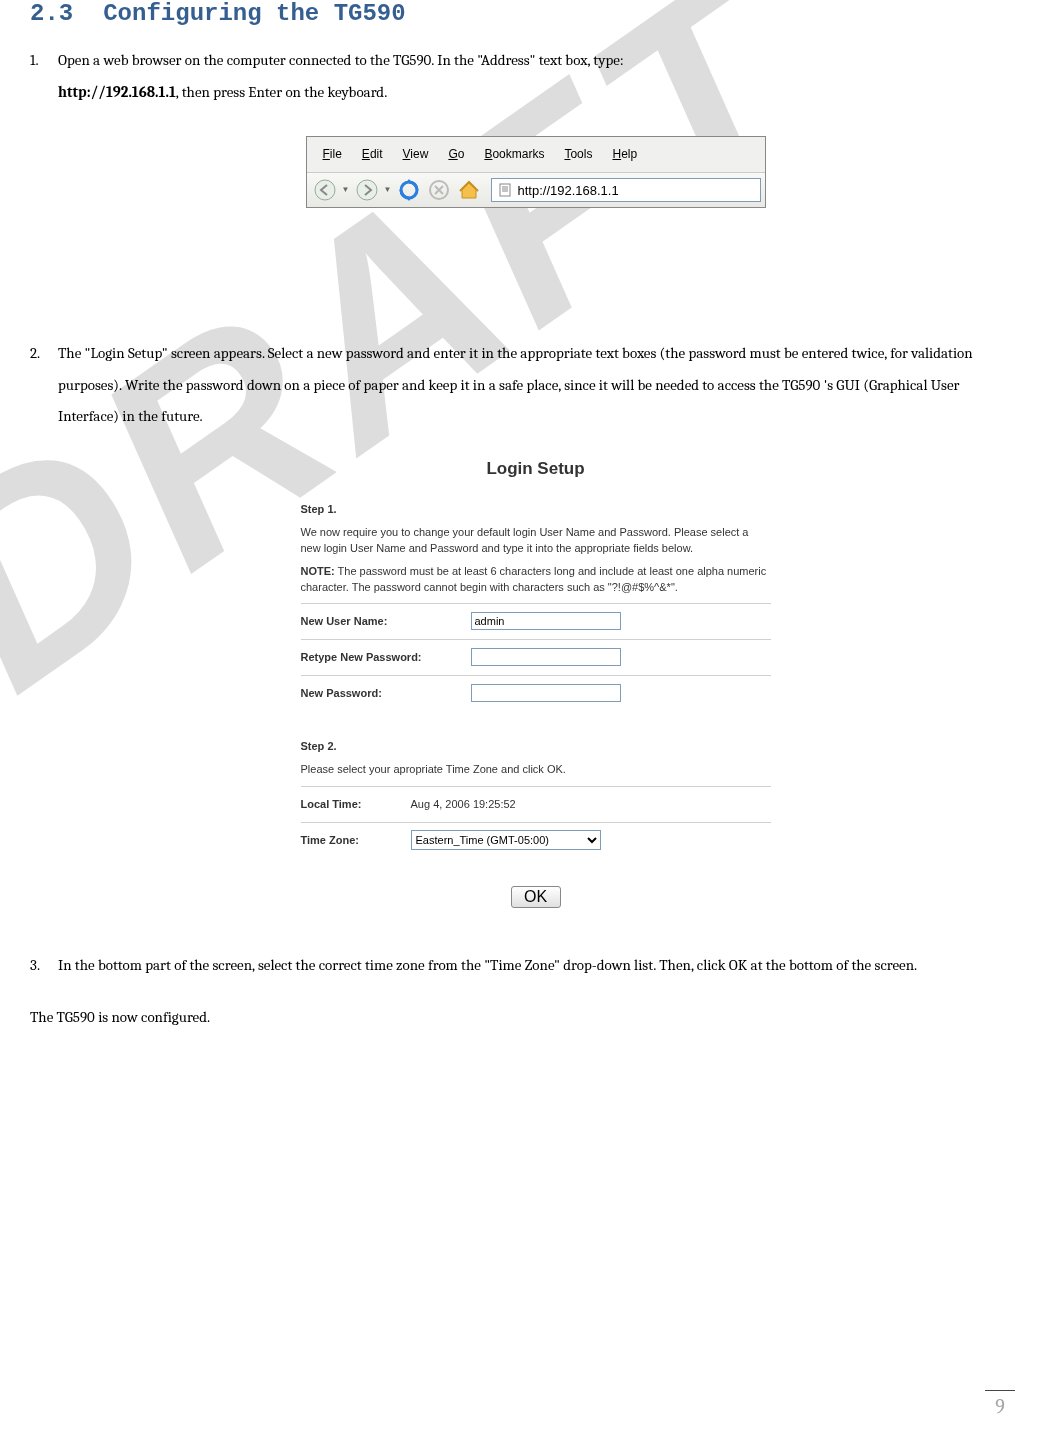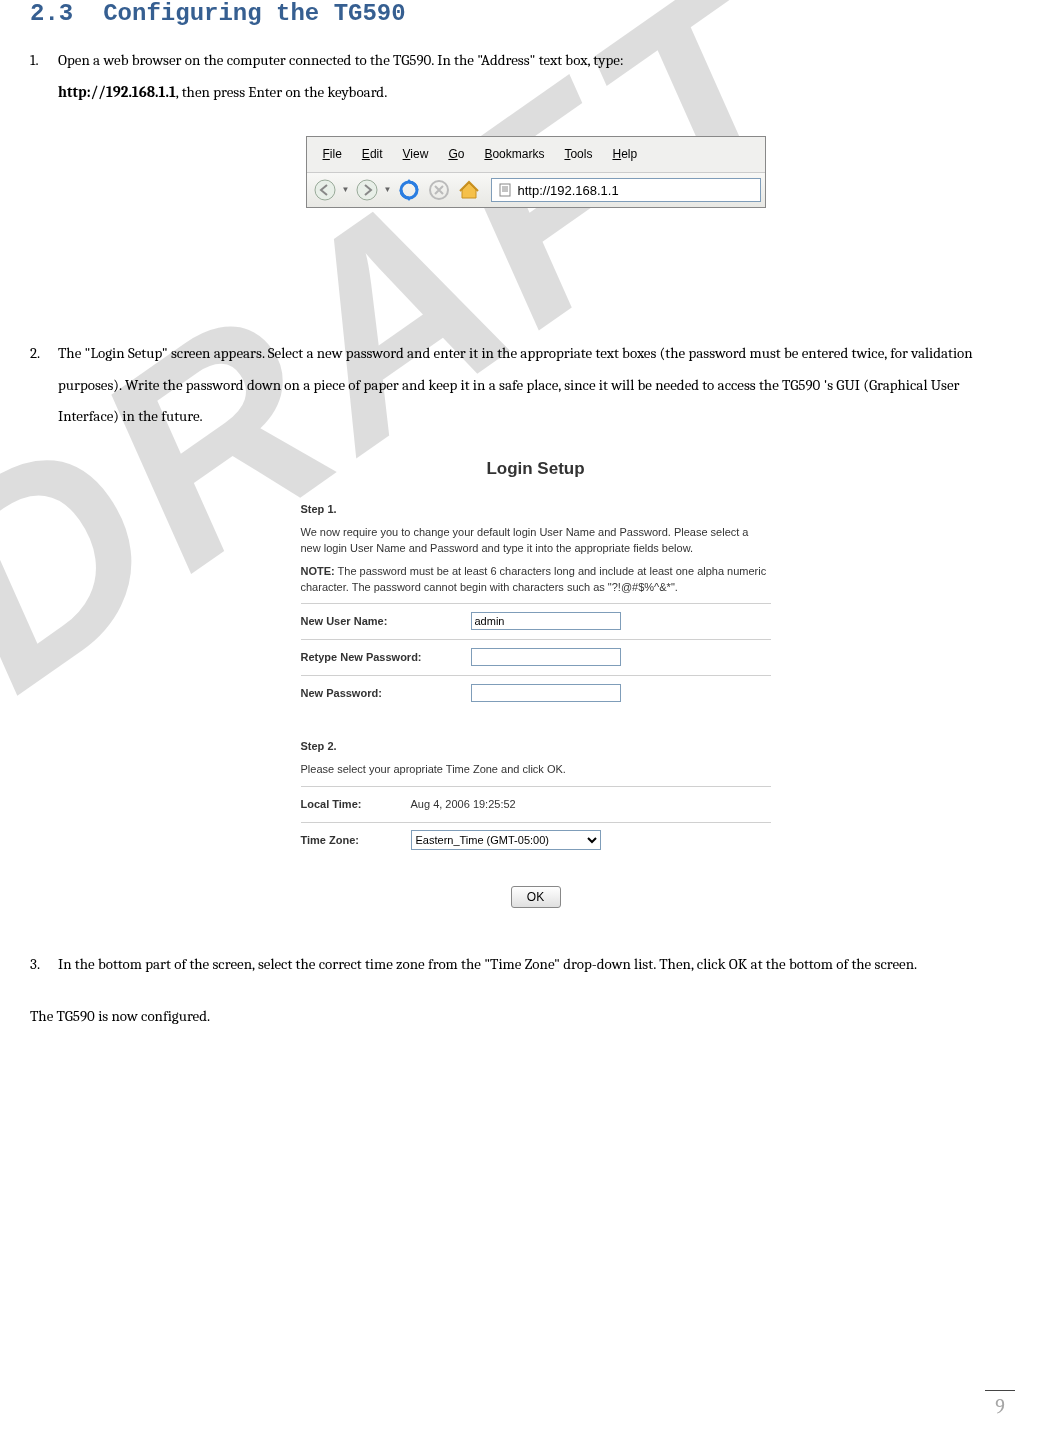--- a/index.html
+++ b/index.html
@@ -130,21 +130,21 @@
       font-size: 11px;
       font-family: Verdana, Arial, sans-serif;
     }
     .sep { height: 24px; }
     .ok-row { text-align: center; margin-top: 28px; }
     .ok-btn {
       width: 50px; height: 22px;
       background: linear-gradient(#fff, #e0e0e0);
       border: 1px solid #888;
       border-radius: 3px;
-      font-size: 12px;
+      font-size: 16px;
       font-family: Verdana, Arial, sans-serif;
       cursor: pointer;
     }
     .footer {
       position: absolute;
       bottom: 30px;
       right: 28px;
       width: 30px;
     }
     .footer .bar {

